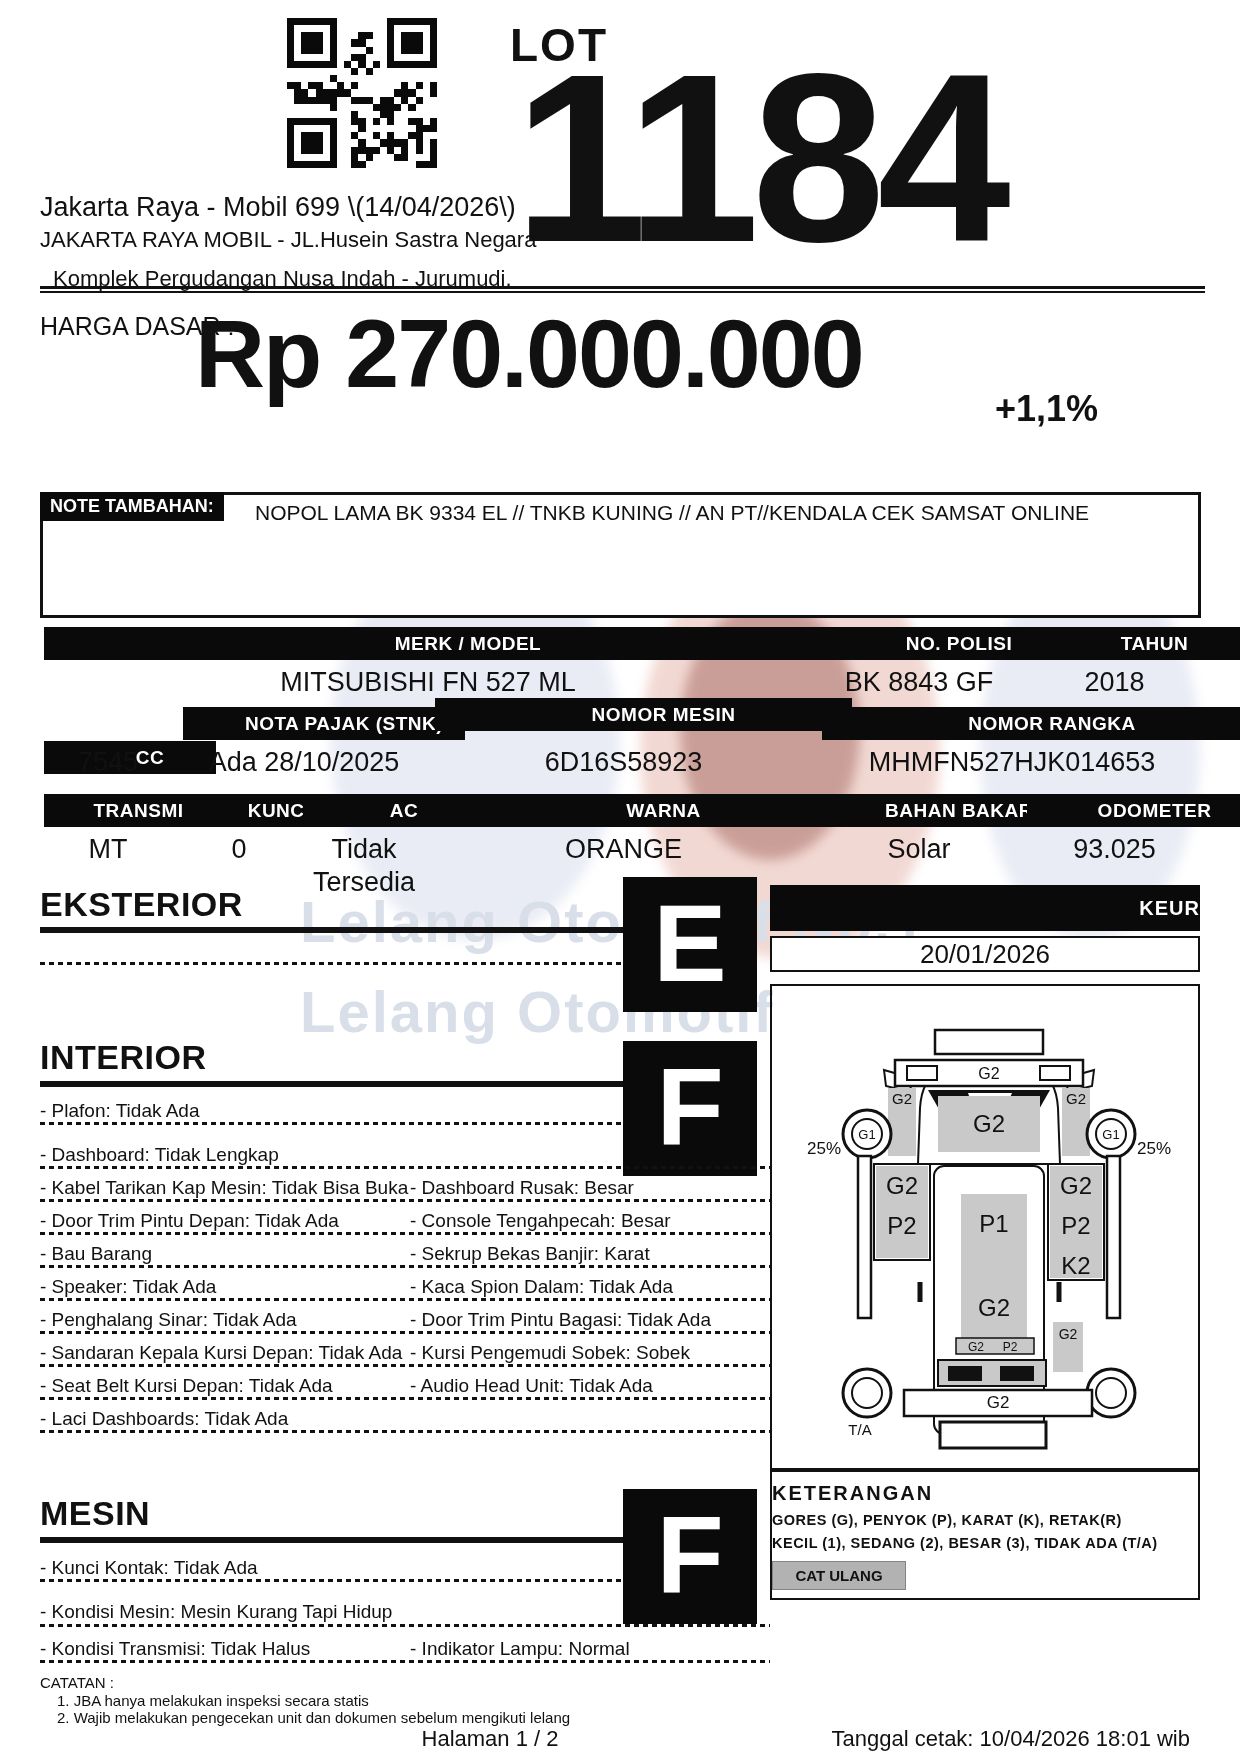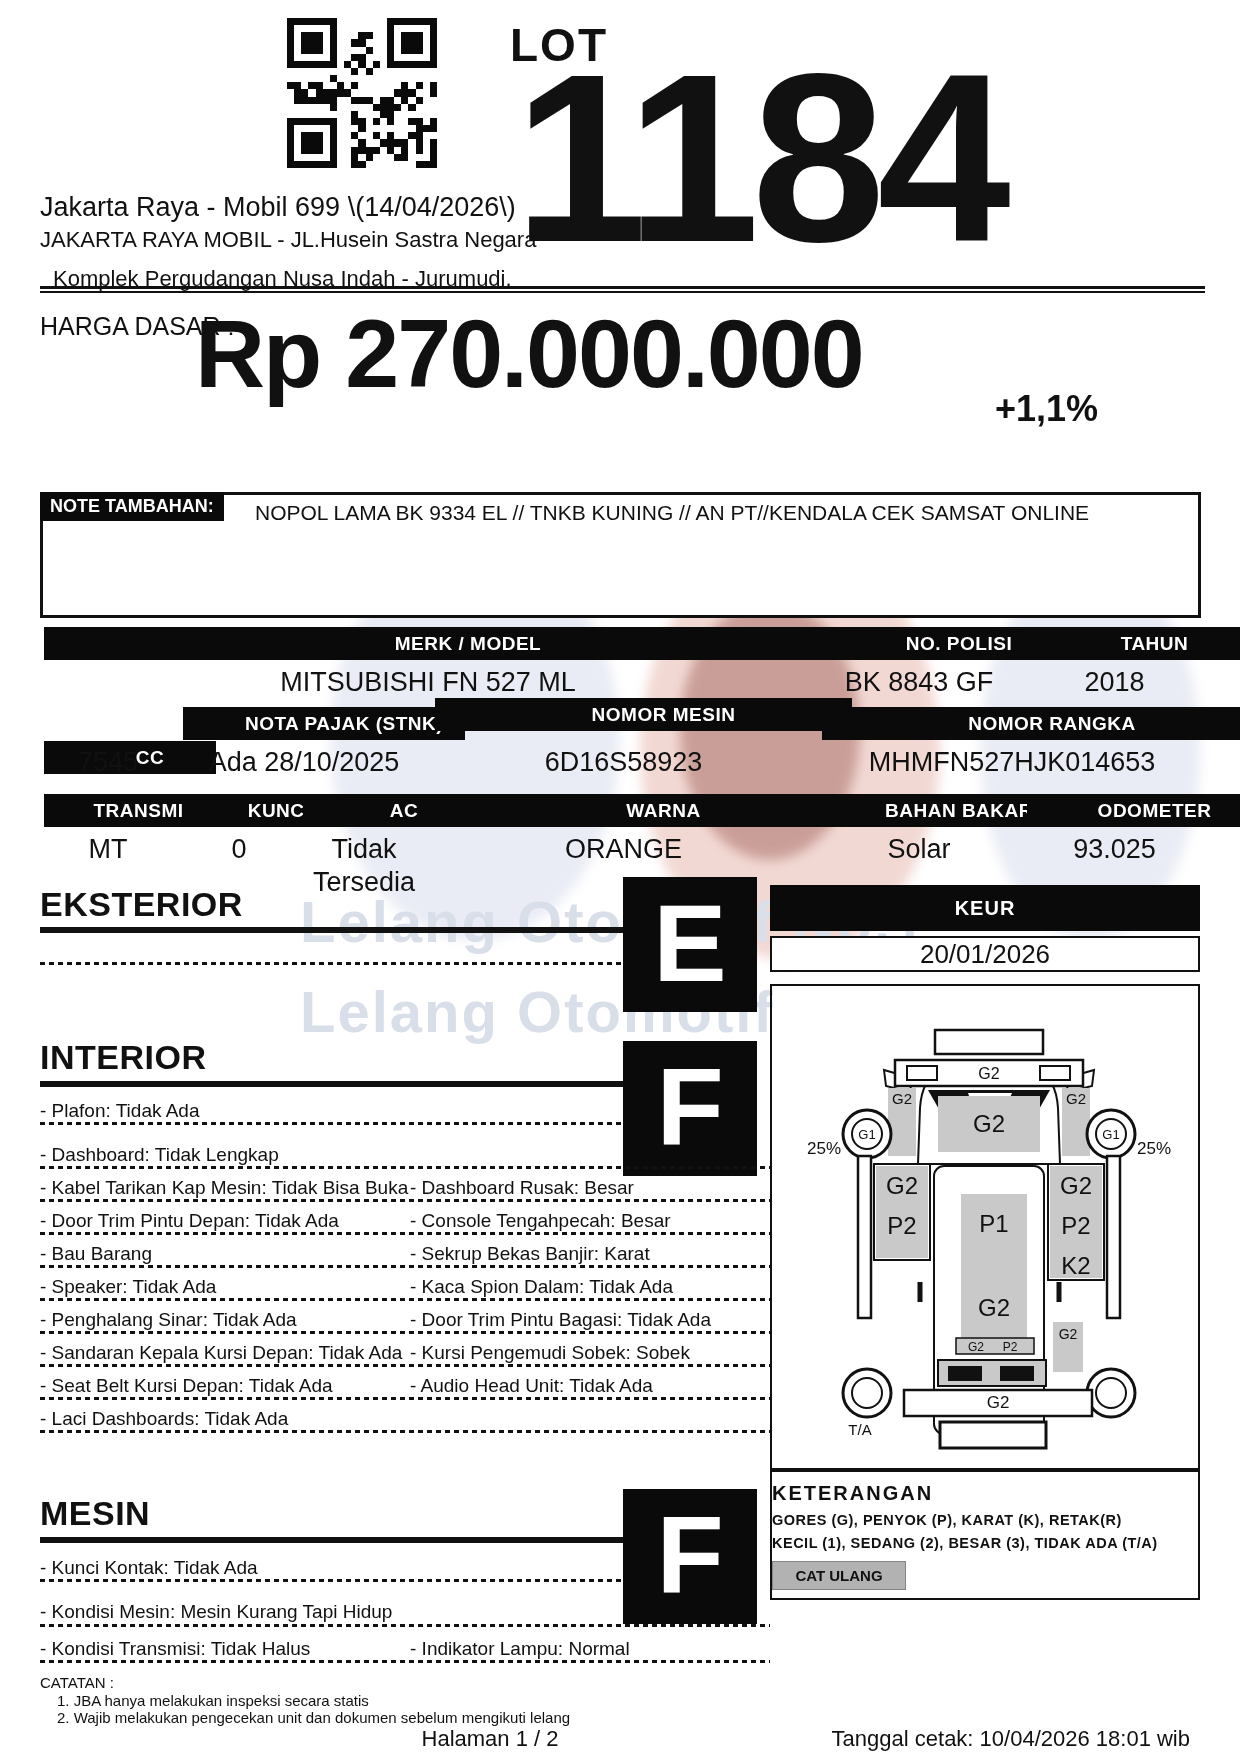--- a/index.html
+++ b/index.html
@@ -28,21 +28,21 @@
        height:33px;line-height:33px;letter-spacing:.5px;padding-left:40px;}
   .val{font-size:27px;text-align:center;line-height:33px;}
   
   .sec-title{font-size:34px;font-weight:bold;letter-spacing:.5px;}
   .thickline{height:6px;background:#111;}
   .dotted{height:3px;background:repeating-linear-gradient(90deg,#111 0 5px,transparent 5px 9px);}
   .item{font-size:19px;white-space:nowrap;}
   .grade{background:#0a0a0a;color:#fff;font-weight:bold;font-size:110px;text-align:center;
          width:134px;height:135px;line-height:132px;}
   
-  .keur-bar{background:#0a0a0a;color:#fff;font-weight:bold;font-size:20px;text-align:center;
+  .keur-bar{background:#0a0a0a;color:#fff;font-weight:bold;font-size:20px;text-align:right;
             height:46px;line-height:46px;letter-spacing:1px;}
   .keur-date{border:2px solid #111;background:#fff;font-size:26px;text-align:center;line-height:32px;}
   .diagram-box{border:2px solid #111;}
   .ket-box{border:2px solid #111;border-top:4px solid #111;padding:10px 0;box-sizing:border-box;}
   .ket-title{font-size:20px;font-weight:bold;letter-spacing:2px;}
   .ket-line{font-size:14.5px;font-weight:bold;margin-top:7px;letter-spacing:.5px;}
   .ket-btn{margin-top:10px;width:132px;height:27px;background:#b2b2b2;border:1px solid #848484;
            font-size:15px;font-weight:bold;text-align:center;line-height:27px;color:#111;}
   
   .catatan{font-size:15px;}

